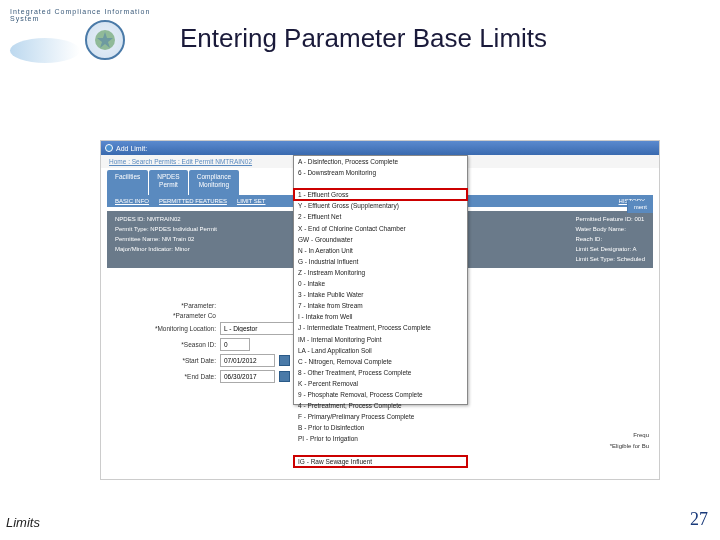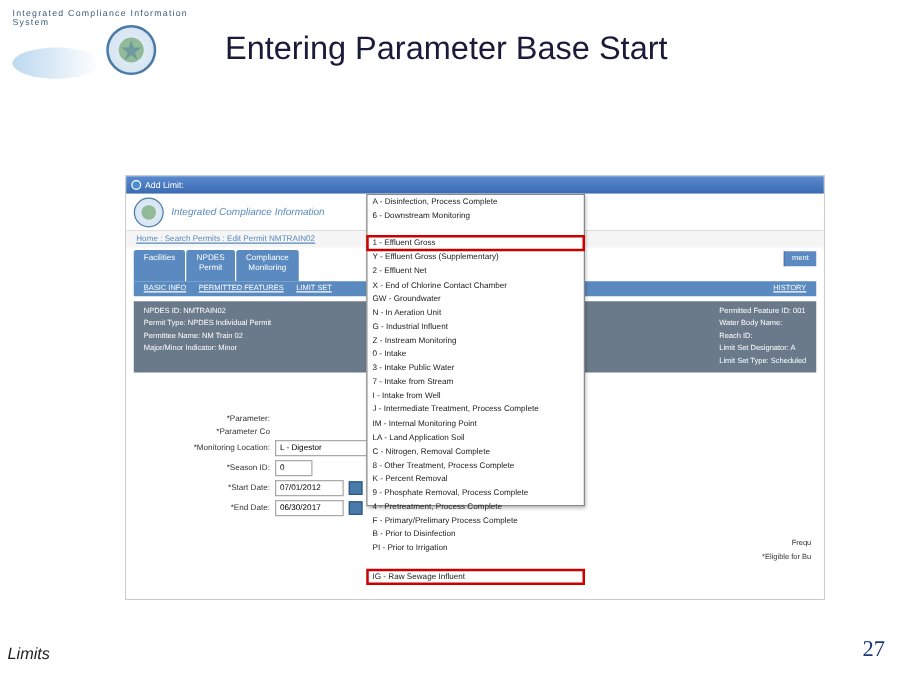--- a/index.html
+++ b/index.html
@@ -60,37 +60,29 @@
   <div class="header-logo-area">
     <div class="icis-logo">Integrated Compliance Information System</div>
     <div class="swoosh"></div>
     <div class="epa-seal">
       <svg viewBox="0 0 24 24">
           <circle cx="12" cy="12" r="10" fill="#5a9a5a" opacity="0.6"></circle>
           <path d="M12 4 L14 10 L20 10 L15 14 L17 20 L12 16 L7 20 L9 14 L4 10 L10 10 Z" fill="#4a7aa8" opacity="0.5"></path>
         </svg>
     </div>
   </div>
-  <h1 class="slide-title">Entering Parameter Base Start</h1>
+  <h1 class="slide-title">Entering Parameter Base Limits</h1>
 </div>
 
 <div class="screenshot">
   <div class="ss-titlebar">
     <span class="ie-icon"></span>
     <span>Add Limit:</span>
   </div>
   <div class="ss-body">
-    <div class="ss-inner-header">
-      <div class="ss-epa">
-        <svg viewBox="0 0 24 24">
-            <circle cx="12" cy="12" r="10" fill="#5a9a5a" opacity="0.6"></circle>
-          </svg>
-      </div>
-      <span class="ss-icis-label">Integrated Compliance Information</span>
-    </div>
 
     <div class="ss-breadcrumb">Home : Search Permits : Edit Permit NMTRAIN02</div>
 
     <div class="ss-tabs">
       <div class="ss-tab">Facilities</div>
       <div class="ss-tab active" style="white-space:pre-line">NPDES
 Permit</div>
       <div class="ss-tab" style="white-space:pre-line">Compliance
 Monitoring</div>
     </div>

